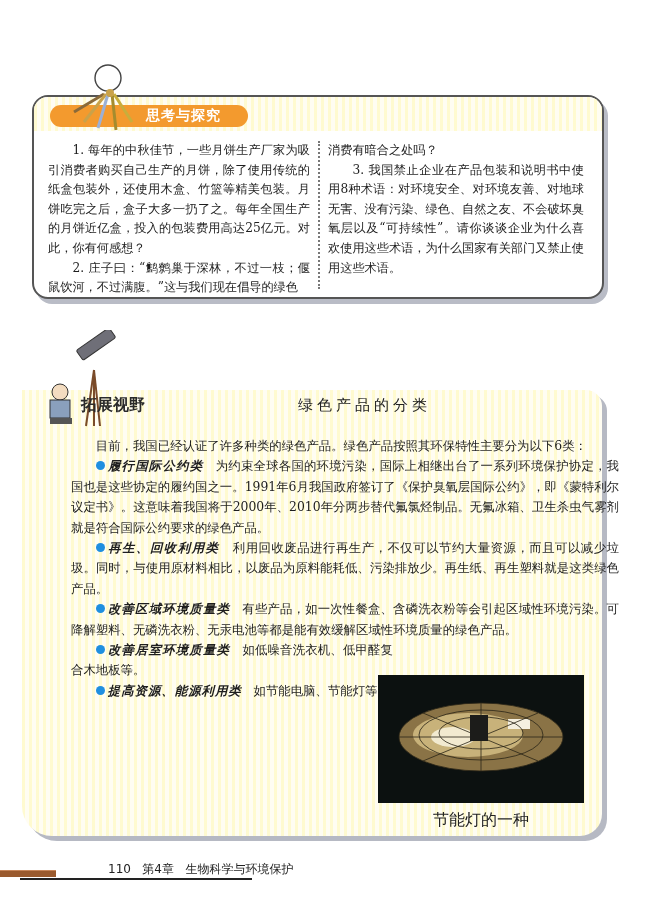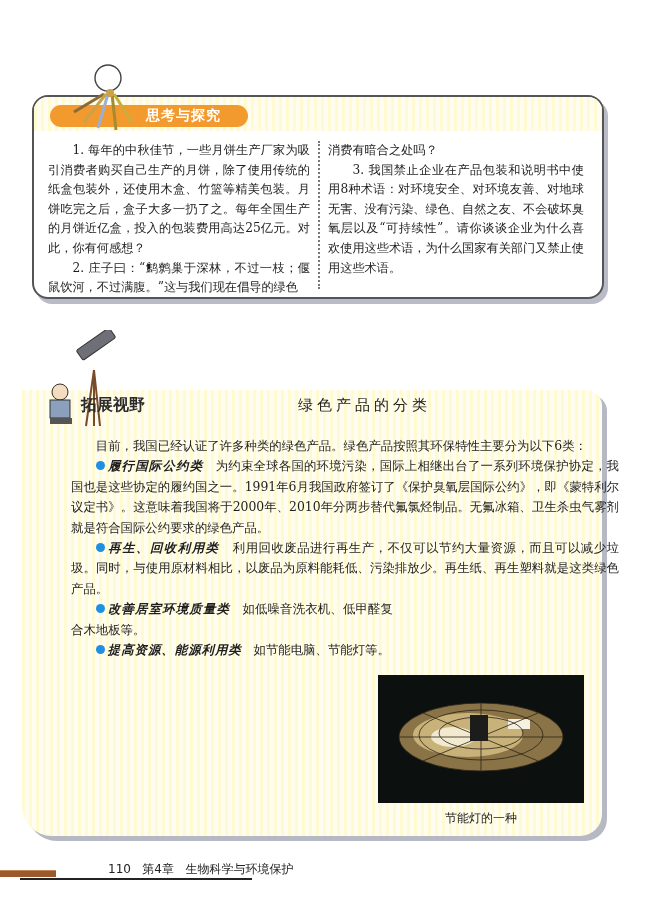--- a/index.html
+++ b/index.html
@@ -66,21 +66,21 @@
   .bullet { display: inline-block; width: 9px; height: 9px; border-radius: 50%; background: #1f8fe0; margin-right: 3px; vertical-align: 0px; }
   .term { font-style: italic; font-weight: bold; letter-spacing: 1px; }
   .narrow p { width: 322px; }
 
   .photo {
     position: absolute; left: 378px; top: 675px; width: 206px; height: 128px;
     background: #0c1110;
   }
   .caption {
     position: absolute; left: 378px; top: 810px; width: 206px; text-align: center;
-    font-family: "DejaVu Sans", sans-serif; font-size: 12px; color: #222;
+    font-family: "DejaVu Sans", sans-serif; font-size: 16px; color: #222;
   }
 
   
   .footer-bar { position: absolute; left: 0; top: 870px; width: 56px; height: 6px; background: #9a5a2e; border-top: 1px solid #c7865a; }
   .footer-line { position: absolute; left: 20px; top: 878px; width: 232px; border-top: 2px solid #222; }
   .footer-text { position: absolute; left: 60px; top: 861px; font-family: "DejaVu Sans", sans-serif; font-size: 12px; color: #222; white-space: pre; margin-left: 48px; }
 </style>
 </head>
 <body>
 
@@ -129,20 +129,23 @@
 
 <div class="ext-body">
   <p>目前，我国已经认证了许多种类的绿色产品。绿色产品按照其环保特性主要分为以下6类：</p>
 
   <p>
     <span class="bullet"></span><span class="term">履行国际公约类</span>&nbsp;&nbsp;&nbsp;<span>为约束全球各国的环境污染，国际上相继出台了一系列环境保护协定，我国也是这些协定的履约国之一。1991年6月我国政府签订了《保护臭氧层国际公约》，即《蒙特利尔议定书》。这意味着我国将于2000年、2010年分两步替代氟氯烃制品。无氟冰箱、卫生杀虫气雾剂就是符合国际公约要求的绿色产品。</span>
   </p>
   <p>
     <span class="bullet"></span><span class="term">再生、回收利用类</span>&nbsp;&nbsp;&nbsp;<span>利用回收废品进行再生产，不仅可以节约大量资源，而且可以减少垃圾。同时，与使用原材料相比，以废品为原料能耗低、污染排放少。再生纸、再生塑料就是这类绿色产品。</span>
   </p>
+  <p>
+    <span class="bullet"></span><span class="term">改善区域环境质量类</span>&nbsp;&nbsp;&nbsp;<span>有些产品，如一次性餐盒、含磷洗衣粉等会引起区域性环境污染。可降解塑料、无磷洗衣粉、无汞电池等都是能有效缓解区域性环境质量的绿色产品。</span>
+  </p>
   <div class="narrow">
     <p>
       <span class="bullet"></span><span class="term">改善居室环境质量类</span>&nbsp;&nbsp;&nbsp;<span>如低噪音洗衣机、低甲醛复合木地板等。</span>
     </p>
     <p>
       <span class="bullet"></span><span class="term">提高资源、能源利用类</span>&nbsp;&nbsp;&nbsp;<span>如节能电脑、节能灯等。</span>
     </p>
   </div>
 </div>
 

